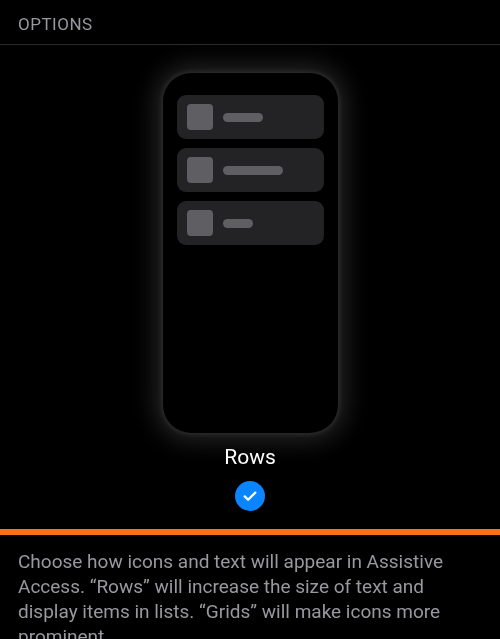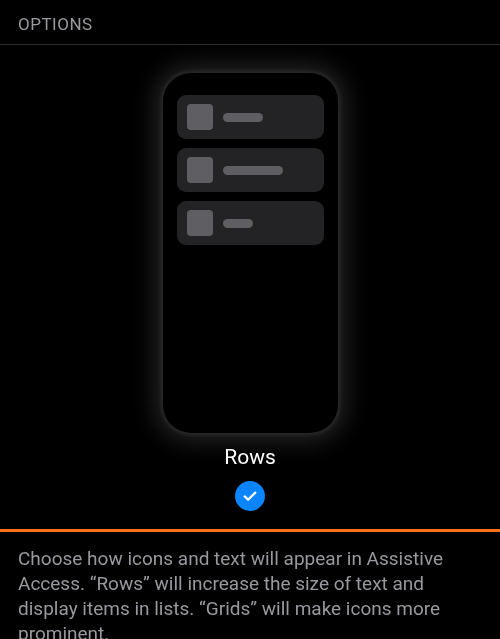--- a/index.html
+++ b/index.html
@@ -16,21 +16,21 @@
       color: #98989e;
       font-size: 17px;
       letter-spacing: 0.5px;
       border-bottom: 1px solid #2a2a2c;
     }
     .options-area {
       display: flex;
       justify-content: center;
       gap: 22px;
       padding: 28px 0 18px;
-      border-bottom: 3px solid #f97316;
+      border-bottom: 6px solid #f97316;
     }
     .option {
       display: flex;
       flex-direction: column;
       align-items: center;
       gap: 12px;
     }
     .phone-frame {
       width: 175px;
       height: 360px;

